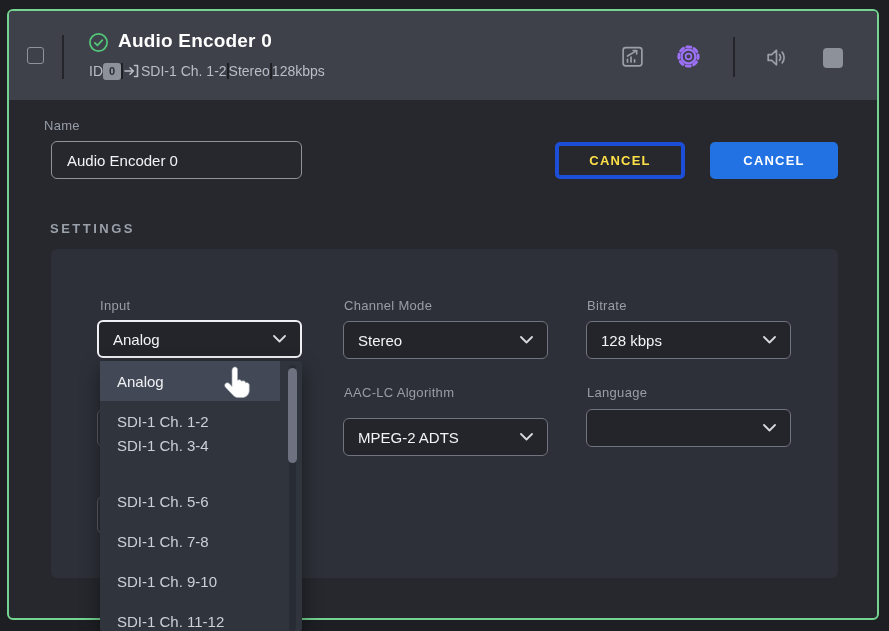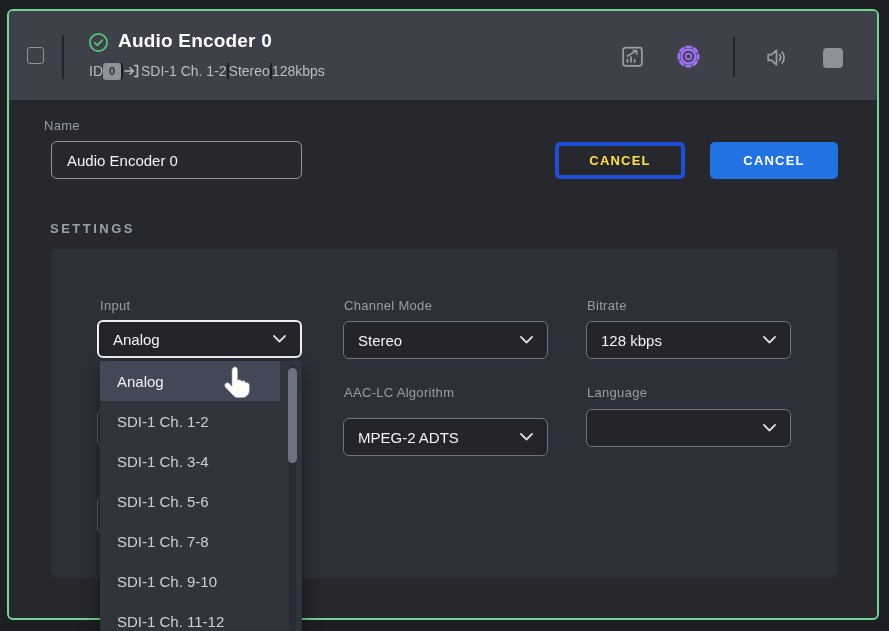--- a/index.html
+++ b/index.html
@@ -176,21 +176,21 @@
         </svg>
     </span>
   </div>
 
   <div class="abs ghost" style="left:97px;top:409px;"></div>
   <div class="abs ghost" style="left:97px;top:496px;"></div>
 
   <div class="abs dropdown">
     <div class="opt hl" style="top:0;">Analog</div>
     <div class="opt" style="top:40px;">SDI-1 Ch. 1-2</div>
-    <div class="opt" style="top:80px;">SDI-1 Ch. 3-4</div>
+    <div class="opt" style="top:64px;">SDI-1 Ch. 3-4</div>
     <div class="opt" style="top:120px;">SDI-1 Ch. 5-6</div>
     <div class="opt" style="top:160px;">SDI-1 Ch. 7-8</div>
     <div class="opt" style="top:200px;">SDI-1 Ch. 9-10</div>
     <div class="opt" style="top:240px;">SDI-1 Ch. 11-12</div>
   </div>
   <div class="abs sb-track"></div>
   <div class="abs sb-thumb"></div>
 
   <span class="abs cursor">
     <svg width="30" height="34" viewBox="0 0 24 28">

